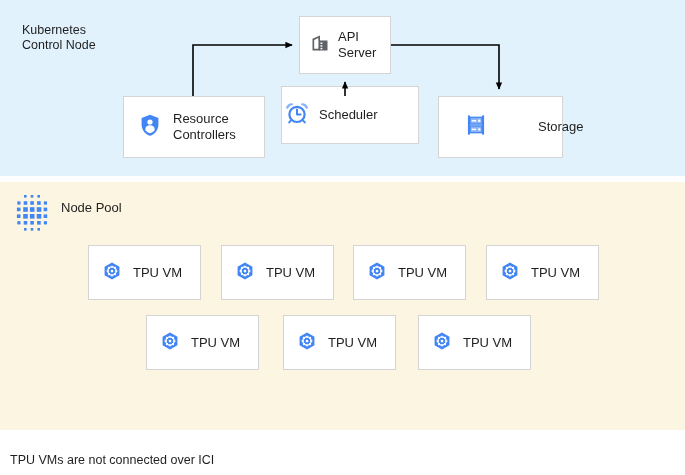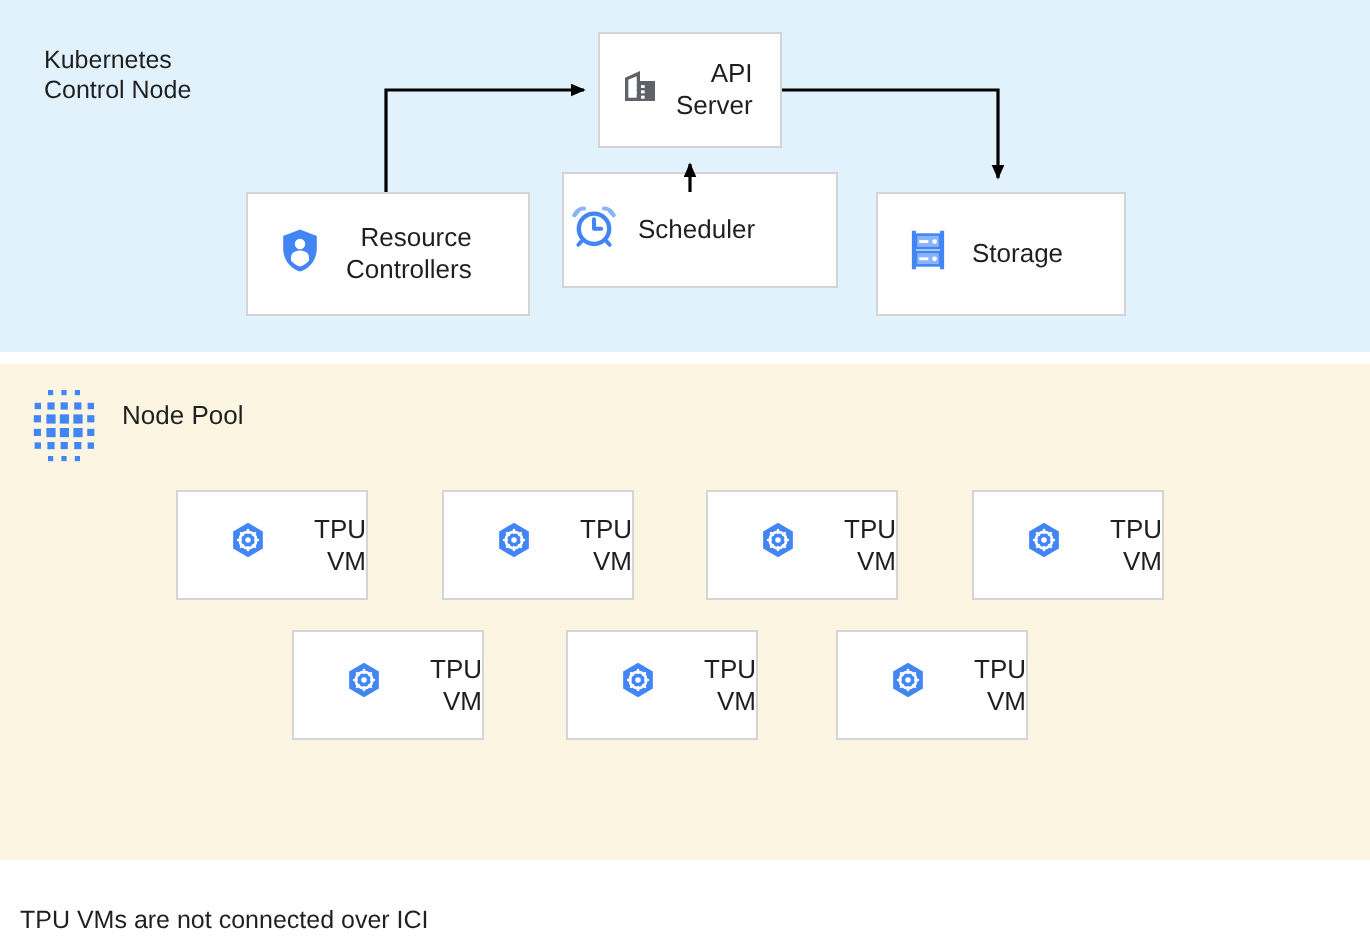--- a/index.html
+++ b/index.html
@@ -82,21 +82,20 @@
   }
   .card .card-icon {
     flex: 0 0 auto;
     display: block;
   }
   .card .card-label {
     font-size: 13px;
     line-height: 16px;
     color: #1f1f1f;
     white-space: pre-line;
-    text-align: right;
   }
 
   
   #api-server-card {
     left: 299px;
     top: 16px;
     width: 92px;
     height: 58px;
     padding-left: 10px;
     justify-content: flex-start;
@@ -121,30 +120,31 @@
     padding-left: 3px;
     justify-content: flex-start;
   }
   #scheduler-card .card-icon { margin-right: 10px; }
 
   #storage-card {
     left: 438px;
     top: 96px;
     width: 125px;
     height: 62px;
-    padding-left: 14px;
+    padding-left: 26px;
     justify-content: flex-start;
+    gap: 40px;
   }
   #storage-card .card-icon { margin-right: 11px; }
 
   
   .tpu-card {
-    width: 96px;
+    width: 113px;
     height: 55px;
-    padding-left: 24px;
+    padding-left: 12px;
     justify-content: flex-start;
   }
   .tpu-card .card-icon { margin-right: 10px; }
   .tpu-card .card-label { font-size: 13px; }
 
   
   #arrows {
     position: absolute;
     left: 0; top: 0;
     width: 685px;

